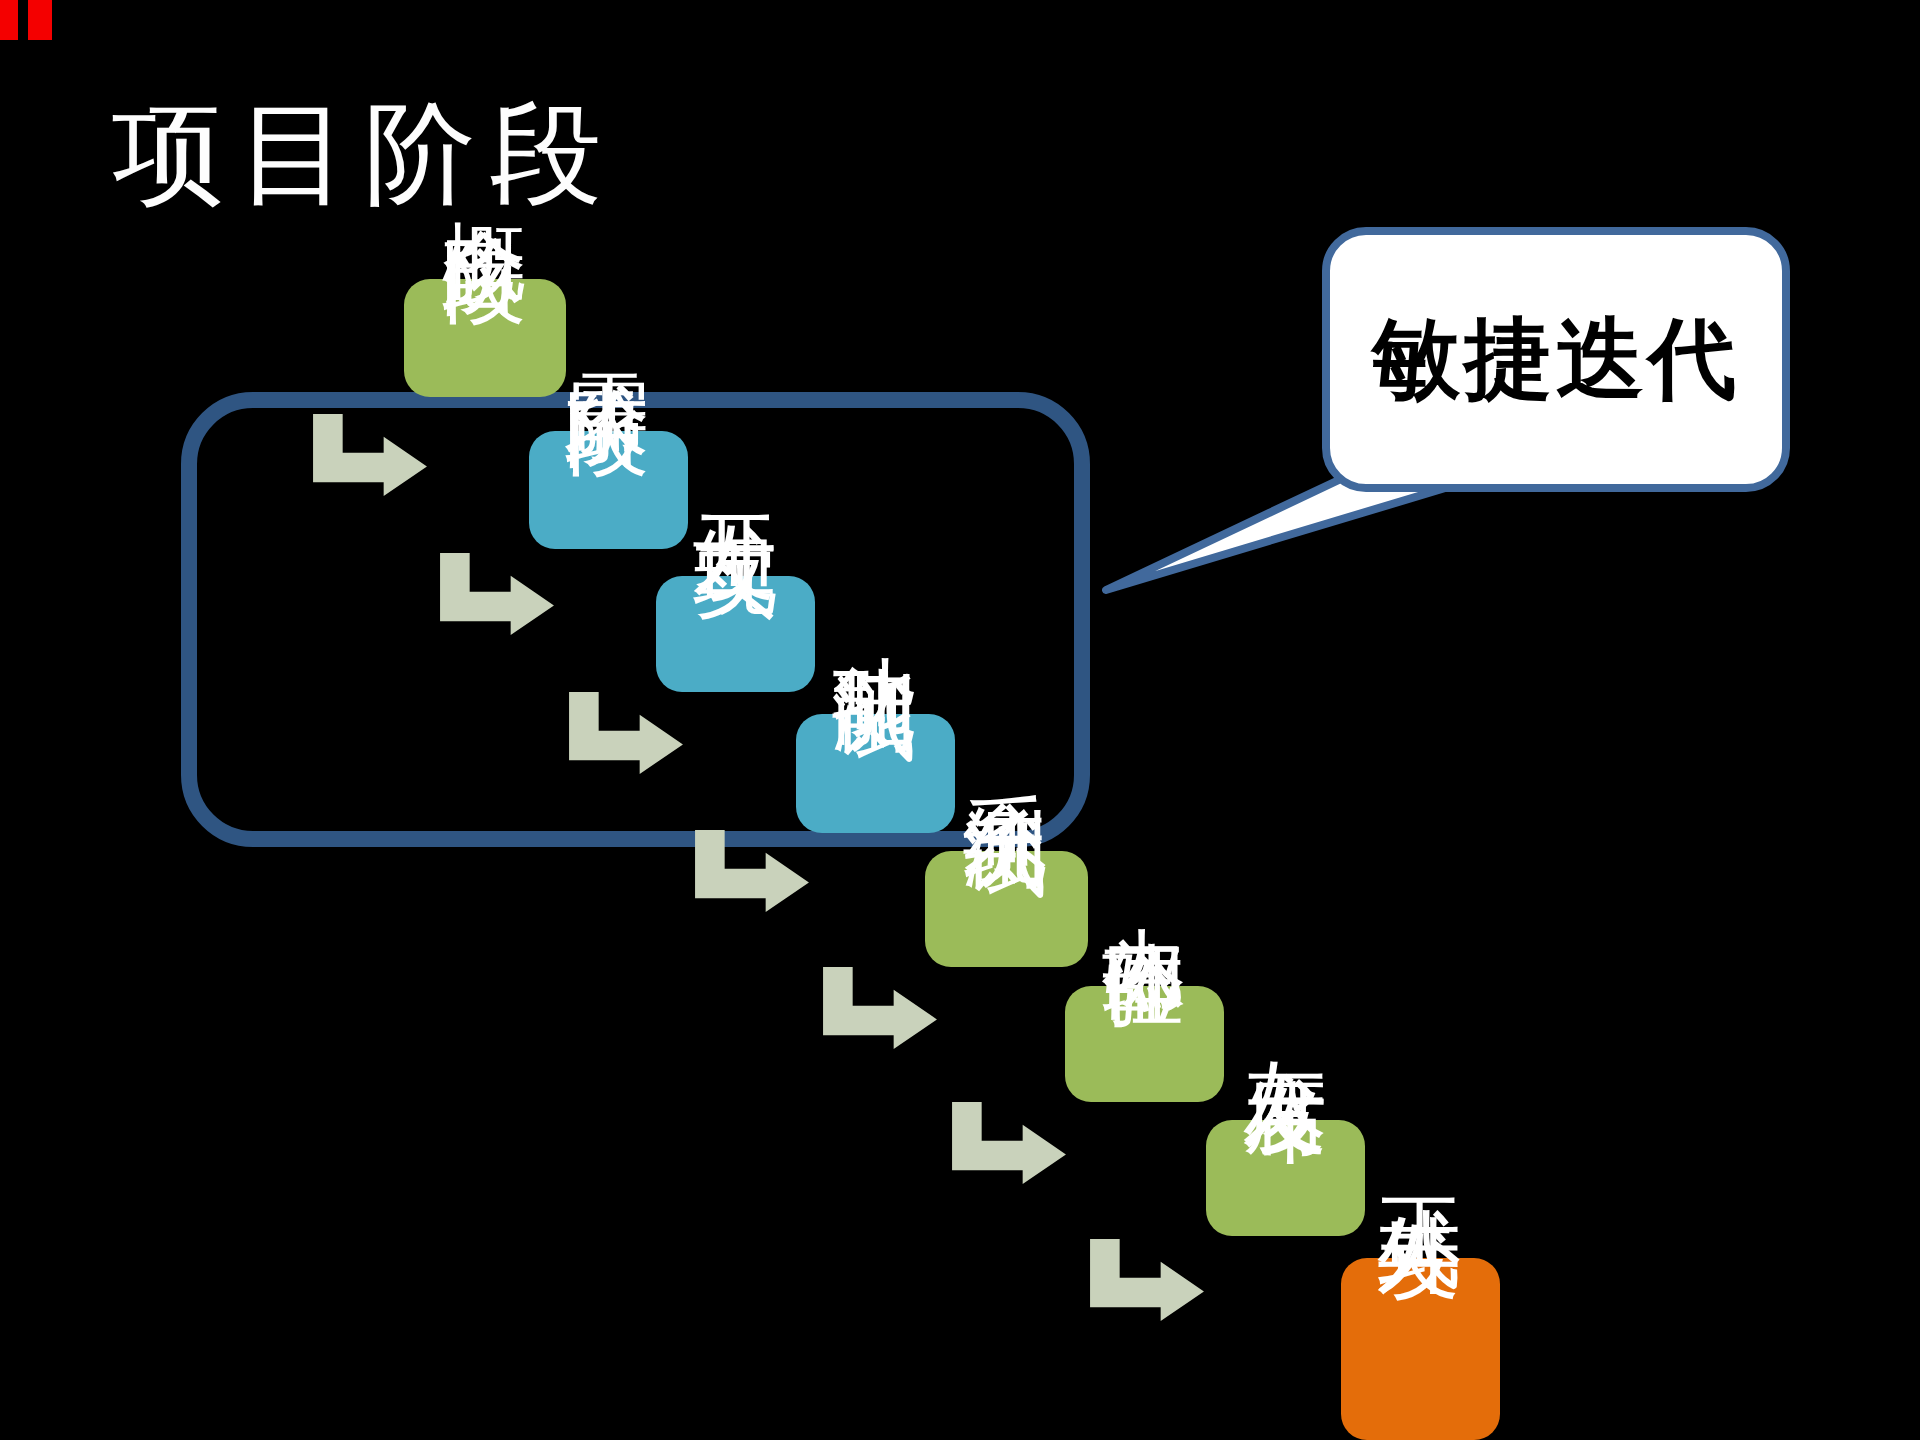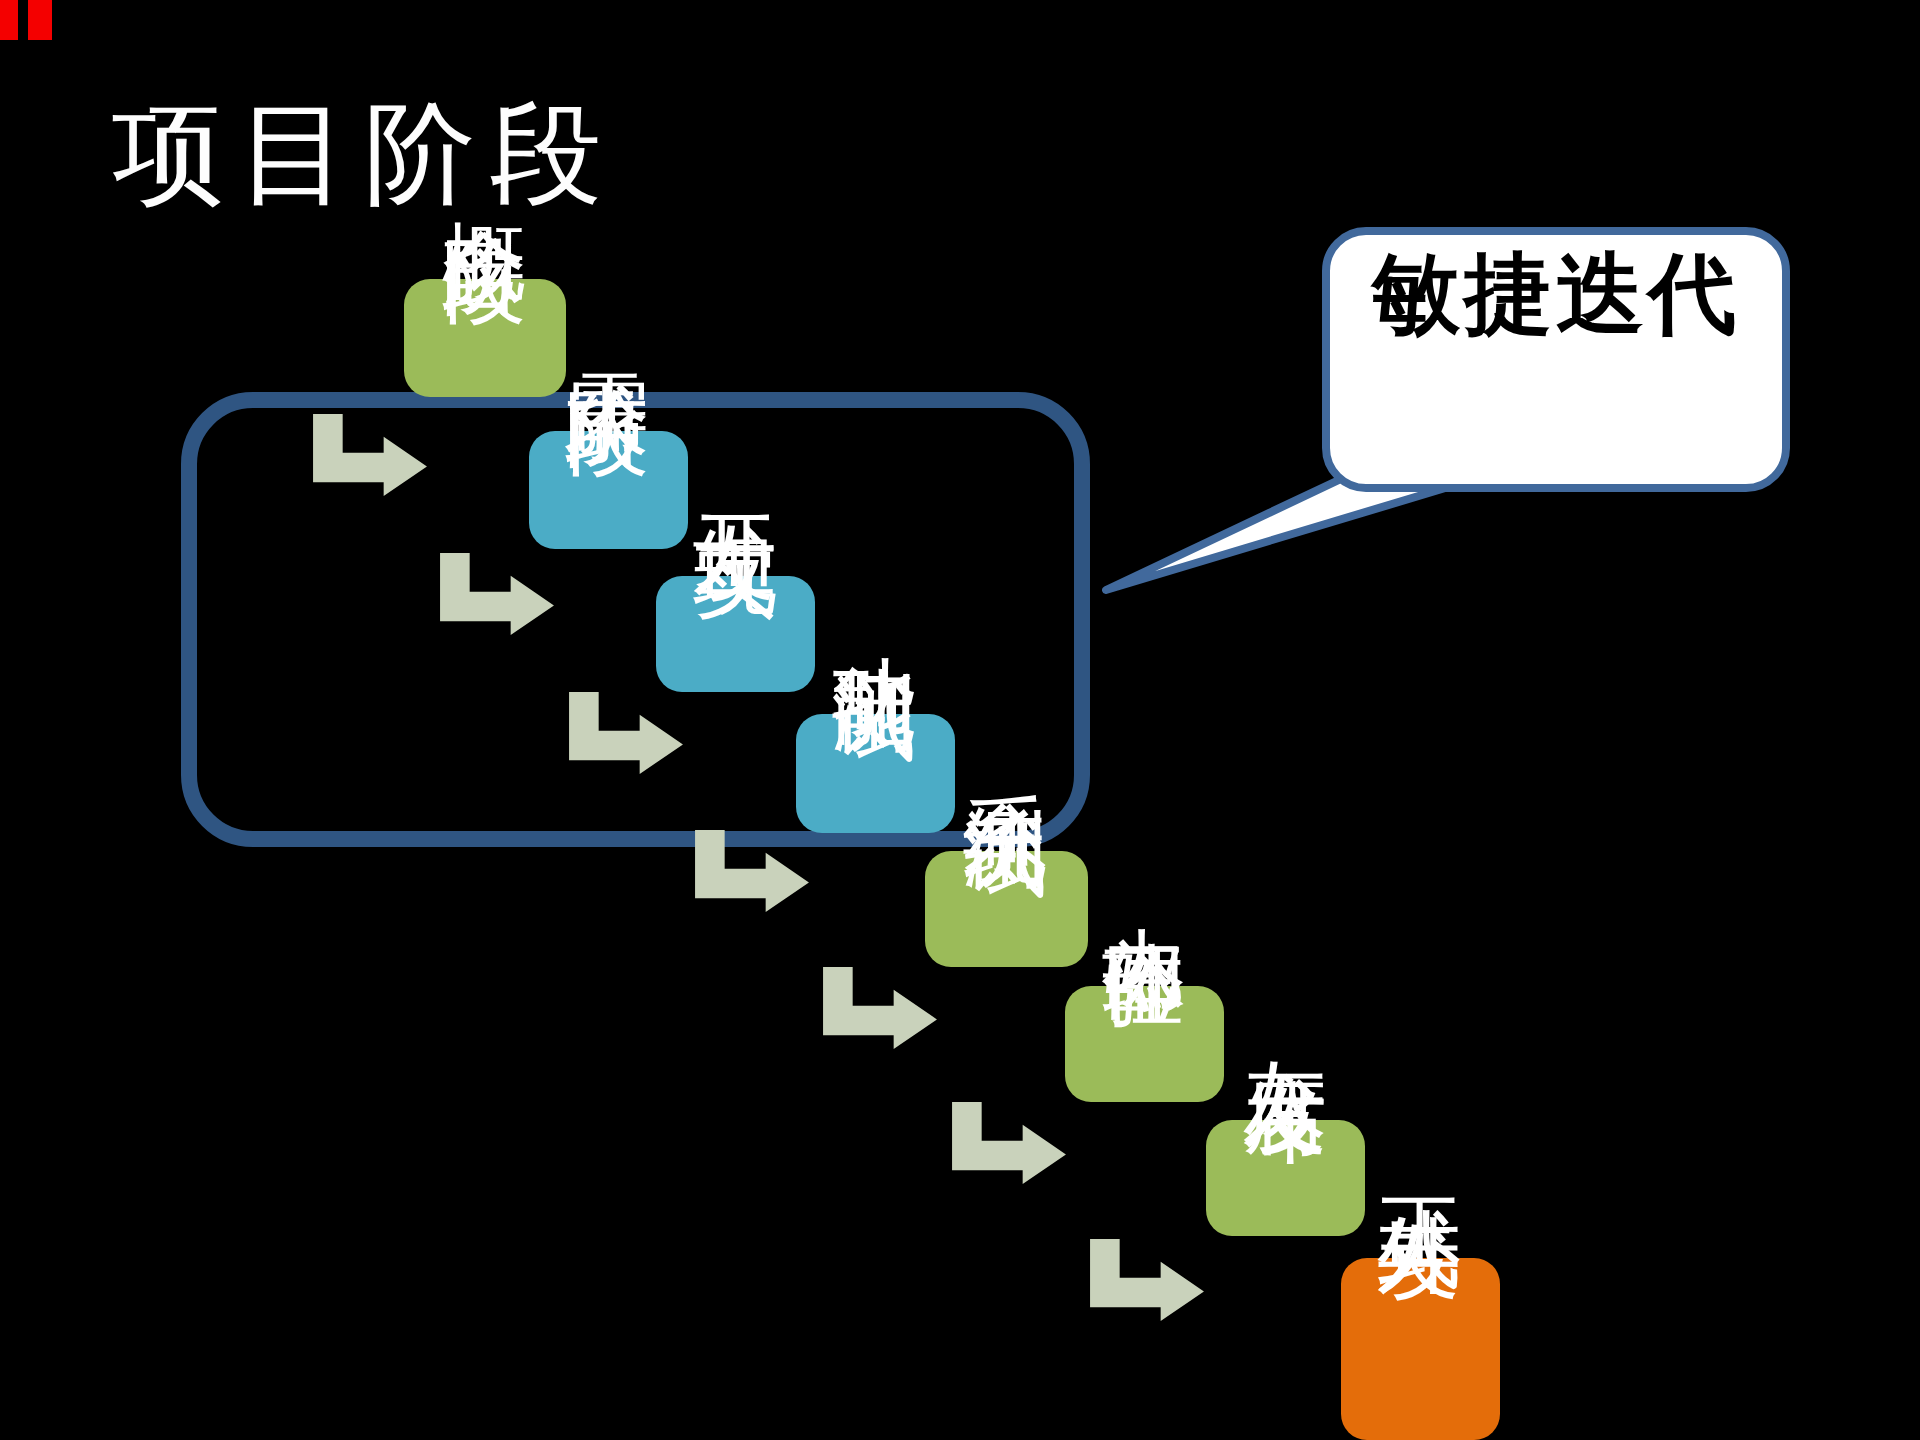--- a/index.html
+++ b/index.html
@@ -35,21 +35,21 @@
     position:absolute;left:181px;top:392px;width:909px;height:455px;
     border:16px solid var(--outline,#2f5582);border-radius:72px;
     z-index:1;box-sizing:border-box;
   }
   .callout-tail{position:absolute;left:0;top:0;z-index:5;}
   .callout-tail polygon{fill:#ffffff;stroke:var(--callout_border,#41699c);stroke-width:8;stroke-linejoin:round;}
   .callout-body{
     position:absolute;left:1322px;top:227px;width:468px;height:265px;
     background:#ffffff;border:8px solid var(--callout_border,#41699c);
     border-radius:44px;z-index:6;box-sizing:border-box;
-    display:flex;justify-content:center;
+    display:flex;align-items:center;justify-content:center;
   }
   .callout-text{
     font-size:88px;font-weight:bold;color:var(--callout_text,#000);
     letter-spacing:4px;white-space:nowrap;
   }
 </style>
 </head>
 <body>
 
 <div class="red-mark" style="left:0;width:18px;height:40px;"></div>

